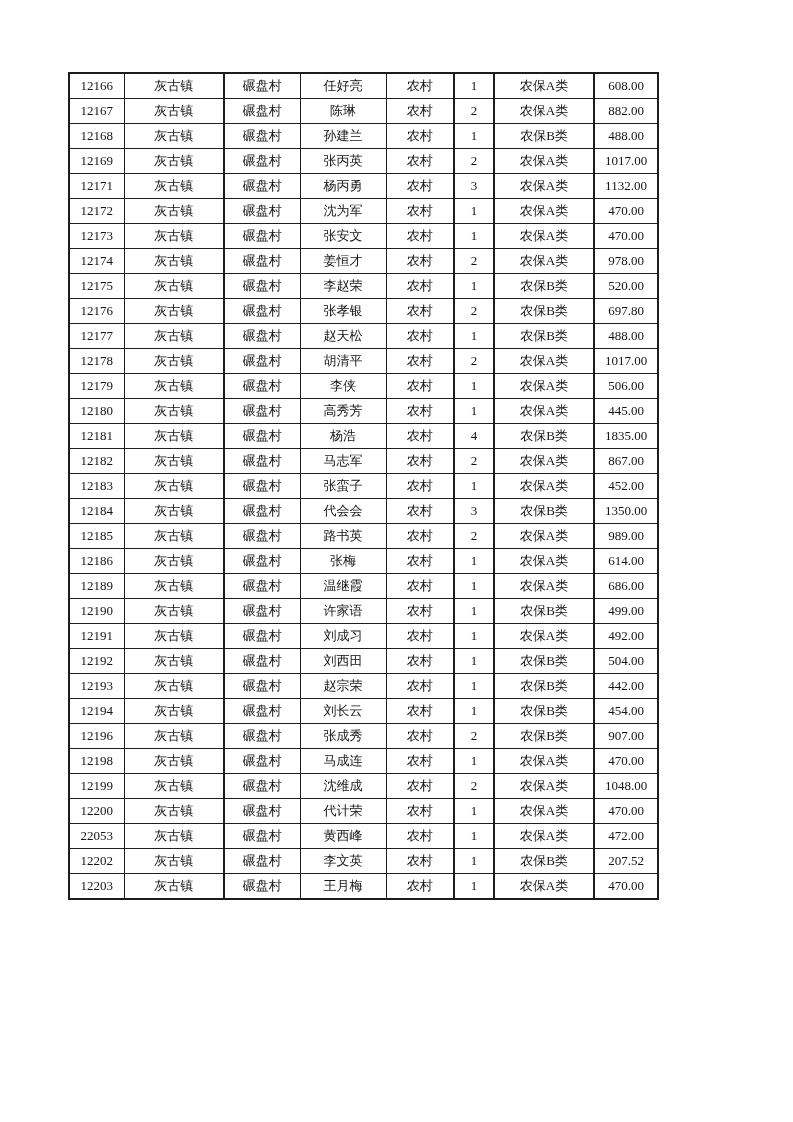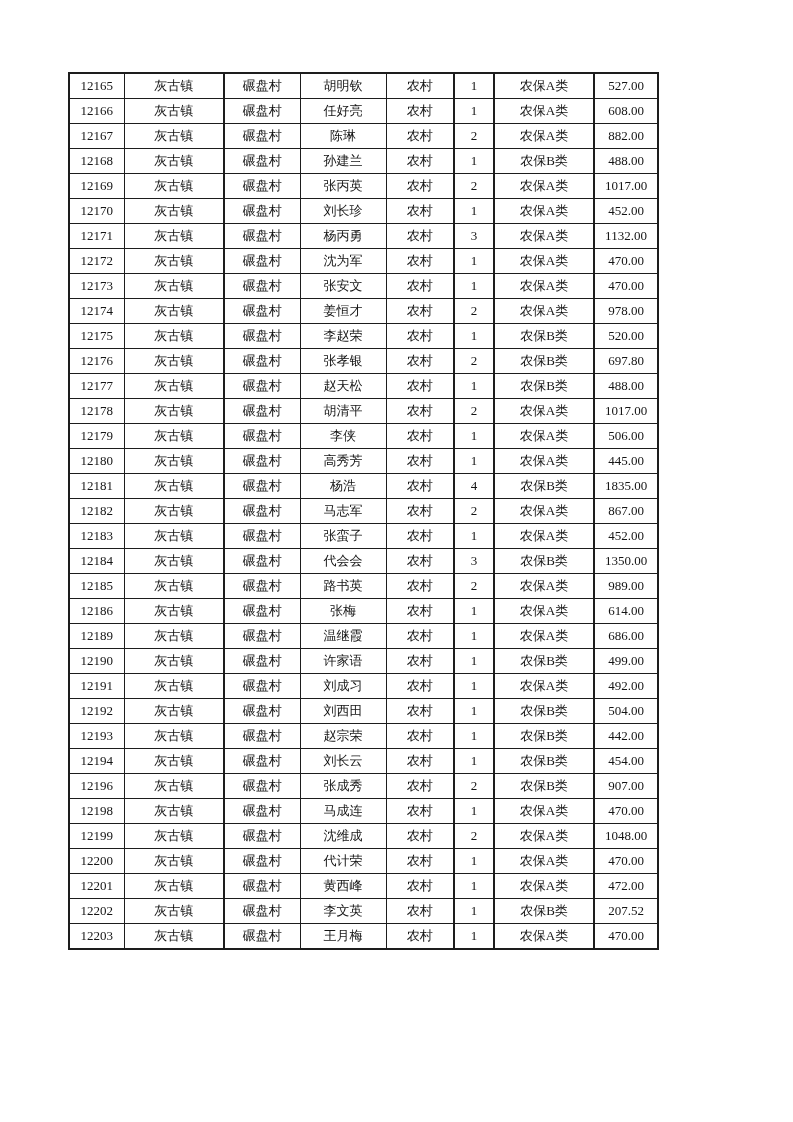--- a/index.html
+++ b/index.html
@@ -57,30 +57,20 @@
       <col class="c-town">
       <col class="c-village">
       <col class="c-name">
       <col class="c-res">
       <col class="c-count">
       <col class="c-cat">
       <col class="c-amount">
     </colgroup>
     <tbody>
         <tr>
-          <td>12165</td>
-          <td>灰古镇</td>
-          <td class="hl">碾盘村</td>
-          <td>胡明钦</td>
-          <td>农村</td>
-          <td class="hl">1</td>
-          <td class="hl">农保A类</td>
-          <td class="hl">527.00</td>
-        </tr>
-        <tr>
           <td>12166</td>
           <td>灰古镇</td>
           <td class="hl">碾盘村</td>
           <td>任好亮</td>
           <td>农村</td>
           <td class="hl">1</td>
           <td class="hl">农保A类</td>
           <td class="hl">608.00</td>
         </tr>
         <tr>
@@ -107,291 +97,281 @@
           <td>12169</td>
           <td>灰古镇</td>
           <td class="hl">碾盘村</td>
           <td>张丙英</td>
           <td>农村</td>
           <td class="hl">2</td>
           <td class="hl">农保A类</td>
           <td class="hl">1017.00</td>
         </tr>
         <tr>
-          <td>12170</td>
-          <td>灰古镇</td>
-          <td class="hl">碾盘村</td>
-          <td>刘长珍</td>
+          <td>12171</td>
+          <td>灰古镇</td>
+          <td class="hl">碾盘村</td>
+          <td>杨丙勇</td>
+          <td>农村</td>
+          <td class="hl">3</td>
+          <td class="hl">农保A类</td>
+          <td class="hl">1132.00</td>
+        </tr>
+        <tr>
+          <td>12172</td>
+          <td>灰古镇</td>
+          <td class="hl">碾盘村</td>
+          <td>沈为军</td>
+          <td>农村</td>
+          <td class="hl">1</td>
+          <td class="hl">农保A类</td>
+          <td class="hl">470.00</td>
+        </tr>
+        <tr>
+          <td>12173</td>
+          <td>灰古镇</td>
+          <td class="hl">碾盘村</td>
+          <td>张安文</td>
+          <td>农村</td>
+          <td class="hl">1</td>
+          <td class="hl">农保A类</td>
+          <td class="hl">470.00</td>
+        </tr>
+        <tr>
+          <td>12174</td>
+          <td>灰古镇</td>
+          <td class="hl">碾盘村</td>
+          <td>姜恒才</td>
+          <td>农村</td>
+          <td class="hl">2</td>
+          <td class="hl">农保A类</td>
+          <td class="hl">978.00</td>
+        </tr>
+        <tr>
+          <td>12175</td>
+          <td>灰古镇</td>
+          <td class="hl">碾盘村</td>
+          <td>李赵荣</td>
+          <td>农村</td>
+          <td class="hl">1</td>
+          <td class="hl">农保B类</td>
+          <td class="hl">520.00</td>
+        </tr>
+        <tr>
+          <td>12176</td>
+          <td>灰古镇</td>
+          <td class="hl">碾盘村</td>
+          <td>张孝银</td>
+          <td>农村</td>
+          <td class="hl">2</td>
+          <td class="hl">农保B类</td>
+          <td class="hl">697.80</td>
+        </tr>
+        <tr>
+          <td>12177</td>
+          <td>灰古镇</td>
+          <td class="hl">碾盘村</td>
+          <td>赵天松</td>
+          <td>农村</td>
+          <td class="hl">1</td>
+          <td class="hl">农保B类</td>
+          <td class="hl">488.00</td>
+        </tr>
+        <tr>
+          <td>12178</td>
+          <td>灰古镇</td>
+          <td class="hl">碾盘村</td>
+          <td>胡清平</td>
+          <td>农村</td>
+          <td class="hl">2</td>
+          <td class="hl">农保A类</td>
+          <td class="hl">1017.00</td>
+        </tr>
+        <tr>
+          <td>12179</td>
+          <td>灰古镇</td>
+          <td class="hl">碾盘村</td>
+          <td>李侠</td>
+          <td>农村</td>
+          <td class="hl">1</td>
+          <td class="hl">农保A类</td>
+          <td class="hl">506.00</td>
+        </tr>
+        <tr>
+          <td>12180</td>
+          <td>灰古镇</td>
+          <td class="hl">碾盘村</td>
+          <td>高秀芳</td>
+          <td>农村</td>
+          <td class="hl">1</td>
+          <td class="hl">农保A类</td>
+          <td class="hl">445.00</td>
+        </tr>
+        <tr>
+          <td>12181</td>
+          <td>灰古镇</td>
+          <td class="hl">碾盘村</td>
+          <td>杨浩</td>
+          <td>农村</td>
+          <td class="hl">4</td>
+          <td class="hl">农保B类</td>
+          <td class="hl">1835.00</td>
+        </tr>
+        <tr>
+          <td>12182</td>
+          <td>灰古镇</td>
+          <td class="hl">碾盘村</td>
+          <td>马志军</td>
+          <td>农村</td>
+          <td class="hl">2</td>
+          <td class="hl">农保A类</td>
+          <td class="hl">867.00</td>
+        </tr>
+        <tr>
+          <td>12183</td>
+          <td>灰古镇</td>
+          <td class="hl">碾盘村</td>
+          <td>张蛮子</td>
           <td>农村</td>
           <td class="hl">1</td>
           <td class="hl">农保A类</td>
           <td class="hl">452.00</td>
         </tr>
         <tr>
-          <td>12171</td>
-          <td>灰古镇</td>
-          <td class="hl">碾盘村</td>
-          <td>杨丙勇</td>
+          <td>12184</td>
+          <td>灰古镇</td>
+          <td class="hl">碾盘村</td>
+          <td>代会会</td>
           <td>农村</td>
           <td class="hl">3</td>
-          <td class="hl">农保A类</td>
-          <td class="hl">1132.00</td>
-        </tr>
-        <tr>
-          <td>12172</td>
-          <td>灰古镇</td>
-          <td class="hl">碾盘村</td>
-          <td>沈为军</td>
+          <td class="hl">农保B类</td>
+          <td class="hl">1350.00</td>
+        </tr>
+        <tr>
+          <td>12185</td>
+          <td>灰古镇</td>
+          <td class="hl">碾盘村</td>
+          <td>路书英</td>
+          <td>农村</td>
+          <td class="hl">2</td>
+          <td class="hl">农保A类</td>
+          <td class="hl">989.00</td>
+        </tr>
+        <tr>
+          <td>12186</td>
+          <td>灰古镇</td>
+          <td class="hl">碾盘村</td>
+          <td>张梅</td>
+          <td>农村</td>
+          <td class="hl">1</td>
+          <td class="hl">农保A类</td>
+          <td class="hl">614.00</td>
+        </tr>
+        <tr>
+          <td>12189</td>
+          <td>灰古镇</td>
+          <td class="hl">碾盘村</td>
+          <td>温继霞</td>
+          <td>农村</td>
+          <td class="hl">1</td>
+          <td class="hl">农保A类</td>
+          <td class="hl">686.00</td>
+        </tr>
+        <tr>
+          <td>12190</td>
+          <td>灰古镇</td>
+          <td class="hl">碾盘村</td>
+          <td>许家语</td>
+          <td>农村</td>
+          <td class="hl">1</td>
+          <td class="hl">农保B类</td>
+          <td class="hl">499.00</td>
+        </tr>
+        <tr>
+          <td>12191</td>
+          <td>灰古镇</td>
+          <td class="hl">碾盘村</td>
+          <td>刘成习</td>
+          <td>农村</td>
+          <td class="hl">1</td>
+          <td class="hl">农保A类</td>
+          <td class="hl">492.00</td>
+        </tr>
+        <tr>
+          <td>12192</td>
+          <td>灰古镇</td>
+          <td class="hl">碾盘村</td>
+          <td>刘西田</td>
+          <td>农村</td>
+          <td class="hl">1</td>
+          <td class="hl">农保B类</td>
+          <td class="hl">504.00</td>
+        </tr>
+        <tr>
+          <td>12193</td>
+          <td>灰古镇</td>
+          <td class="hl">碾盘村</td>
+          <td>赵宗荣</td>
+          <td>农村</td>
+          <td class="hl">1</td>
+          <td class="hl">农保B类</td>
+          <td class="hl">442.00</td>
+        </tr>
+        <tr>
+          <td>12194</td>
+          <td>灰古镇</td>
+          <td class="hl">碾盘村</td>
+          <td>刘长云</td>
+          <td>农村</td>
+          <td class="hl">1</td>
+          <td class="hl">农保B类</td>
+          <td class="hl">454.00</td>
+        </tr>
+        <tr>
+          <td>12196</td>
+          <td>灰古镇</td>
+          <td class="hl">碾盘村</td>
+          <td>张成秀</td>
+          <td>农村</td>
+          <td class="hl">2</td>
+          <td class="hl">农保B类</td>
+          <td class="hl">907.00</td>
+        </tr>
+        <tr>
+          <td>12198</td>
+          <td>灰古镇</td>
+          <td class="hl">碾盘村</td>
+          <td>马成连</td>
           <td>农村</td>
           <td class="hl">1</td>
           <td class="hl">农保A类</td>
           <td class="hl">470.00</td>
         </tr>
         <tr>
-          <td>12173</td>
-          <td>灰古镇</td>
-          <td class="hl">碾盘村</td>
-          <td>张安文</td>
+          <td>12199</td>
+          <td>灰古镇</td>
+          <td class="hl">碾盘村</td>
+          <td>沈维成</td>
+          <td>农村</td>
+          <td class="hl">2</td>
+          <td class="hl">农保A类</td>
+          <td class="hl">1048.00</td>
+        </tr>
+        <tr>
+          <td>12200</td>
+          <td>灰古镇</td>
+          <td class="hl">碾盘村</td>
+          <td>代计荣</td>
           <td>农村</td>
           <td class="hl">1</td>
           <td class="hl">农保A类</td>
           <td class="hl">470.00</td>
         </tr>
         <tr>
-          <td>12174</td>
-          <td>灰古镇</td>
-          <td class="hl">碾盘村</td>
-          <td>姜恒才</td>
-          <td>农村</td>
-          <td class="hl">2</td>
-          <td class="hl">农保A类</td>
-          <td class="hl">978.00</td>
-        </tr>
-        <tr>
-          <td>12175</td>
-          <td>灰古镇</td>
-          <td class="hl">碾盘村</td>
-          <td>李赵荣</td>
-          <td>农村</td>
-          <td class="hl">1</td>
-          <td class="hl">农保B类</td>
-          <td class="hl">520.00</td>
-        </tr>
-        <tr>
-          <td>12176</td>
-          <td>灰古镇</td>
-          <td class="hl">碾盘村</td>
-          <td>张孝银</td>
-          <td>农村</td>
-          <td class="hl">2</td>
-          <td class="hl">农保B类</td>
-          <td class="hl">697.80</td>
-        </tr>
-        <tr>
-          <td>12177</td>
-          <td>灰古镇</td>
-          <td class="hl">碾盘村</td>
-          <td>赵天松</td>
-          <td>农村</td>
-          <td class="hl">1</td>
-          <td class="hl">农保B类</td>
-          <td class="hl">488.00</td>
-        </tr>
-        <tr>
-          <td>12178</td>
-          <td>灰古镇</td>
-          <td class="hl">碾盘村</td>
-          <td>胡清平</td>
-          <td>农村</td>
-          <td class="hl">2</td>
-          <td class="hl">农保A类</td>
-          <td class="hl">1017.00</td>
-        </tr>
-        <tr>
-          <td>12179</td>
-          <td>灰古镇</td>
-          <td class="hl">碾盘村</td>
-          <td>李侠</td>
-          <td>农村</td>
-          <td class="hl">1</td>
-          <td class="hl">农保A类</td>
-          <td class="hl">506.00</td>
-        </tr>
-        <tr>
-          <td>12180</td>
-          <td>灰古镇</td>
-          <td class="hl">碾盘村</td>
-          <td>高秀芳</td>
-          <td>农村</td>
-          <td class="hl">1</td>
-          <td class="hl">农保A类</td>
-          <td class="hl">445.00</td>
-        </tr>
-        <tr>
-          <td>12181</td>
-          <td>灰古镇</td>
-          <td class="hl">碾盘村</td>
-          <td>杨浩</td>
-          <td>农村</td>
-          <td class="hl">4</td>
-          <td class="hl">农保B类</td>
-          <td class="hl">1835.00</td>
-        </tr>
-        <tr>
-          <td>12182</td>
-          <td>灰古镇</td>
-          <td class="hl">碾盘村</td>
-          <td>马志军</td>
-          <td>农村</td>
-          <td class="hl">2</td>
-          <td class="hl">农保A类</td>
-          <td class="hl">867.00</td>
-        </tr>
-        <tr>
-          <td>12183</td>
-          <td>灰古镇</td>
-          <td class="hl">碾盘村</td>
-          <td>张蛮子</td>
-          <td>农村</td>
-          <td class="hl">1</td>
-          <td class="hl">农保A类</td>
-          <td class="hl">452.00</td>
-        </tr>
-        <tr>
-          <td>12184</td>
-          <td>灰古镇</td>
-          <td class="hl">碾盘村</td>
-          <td>代会会</td>
-          <td>农村</td>
-          <td class="hl">3</td>
-          <td class="hl">农保B类</td>
-          <td class="hl">1350.00</td>
-        </tr>
-        <tr>
-          <td>12185</td>
-          <td>灰古镇</td>
-          <td class="hl">碾盘村</td>
-          <td>路书英</td>
-          <td>农村</td>
-          <td class="hl">2</td>
-          <td class="hl">农保A类</td>
-          <td class="hl">989.00</td>
-        </tr>
-        <tr>
-          <td>12186</td>
-          <td>灰古镇</td>
-          <td class="hl">碾盘村</td>
-          <td>张梅</td>
-          <td>农村</td>
-          <td class="hl">1</td>
-          <td class="hl">农保A类</td>
-          <td class="hl">614.00</td>
-        </tr>
-        <tr>
-          <td>12189</td>
-          <td>灰古镇</td>
-          <td class="hl">碾盘村</td>
-          <td>温继霞</td>
-          <td>农村</td>
-          <td class="hl">1</td>
-          <td class="hl">农保A类</td>
-          <td class="hl">686.00</td>
-        </tr>
-        <tr>
-          <td>12190</td>
-          <td>灰古镇</td>
-          <td class="hl">碾盘村</td>
-          <td>许家语</td>
-          <td>农村</td>
-          <td class="hl">1</td>
-          <td class="hl">农保B类</td>
-          <td class="hl">499.00</td>
-        </tr>
-        <tr>
-          <td>12191</td>
-          <td>灰古镇</td>
-          <td class="hl">碾盘村</td>
-          <td>刘成习</td>
-          <td>农村</td>
-          <td class="hl">1</td>
-          <td class="hl">农保A类</td>
-          <td class="hl">492.00</td>
-        </tr>
-        <tr>
-          <td>12192</td>
-          <td>灰古镇</td>
-          <td class="hl">碾盘村</td>
-          <td>刘西田</td>
-          <td>农村</td>
-          <td class="hl">1</td>
-          <td class="hl">农保B类</td>
-          <td class="hl">504.00</td>
-        </tr>
-        <tr>
-          <td>12193</td>
-          <td>灰古镇</td>
-          <td class="hl">碾盘村</td>
-          <td>赵宗荣</td>
-          <td>农村</td>
-          <td class="hl">1</td>
-          <td class="hl">农保B类</td>
-          <td class="hl">442.00</td>
-        </tr>
-        <tr>
-          <td>12194</td>
-          <td>灰古镇</td>
-          <td class="hl">碾盘村</td>
-          <td>刘长云</td>
-          <td>农村</td>
-          <td class="hl">1</td>
-          <td class="hl">农保B类</td>
-          <td class="hl">454.00</td>
-        </tr>
-        <tr>
-          <td>12196</td>
-          <td>灰古镇</td>
-          <td class="hl">碾盘村</td>
-          <td>张成秀</td>
-          <td>农村</td>
-          <td class="hl">2</td>
-          <td class="hl">农保B类</td>
-          <td class="hl">907.00</td>
-        </tr>
-        <tr>
-          <td>12198</td>
-          <td>灰古镇</td>
-          <td class="hl">碾盘村</td>
-          <td>马成连</td>
-          <td>农村</td>
-          <td class="hl">1</td>
-          <td class="hl">农保A类</td>
-          <td class="hl">470.00</td>
-        </tr>
-        <tr>
-          <td>12199</td>
-          <td>灰古镇</td>
-          <td class="hl">碾盘村</td>
-          <td>沈维成</td>
-          <td>农村</td>
-          <td class="hl">2</td>
-          <td class="hl">农保A类</td>
-          <td class="hl">1048.00</td>
-        </tr>
-        <tr>
-          <td>12200</td>
-          <td>灰古镇</td>
-          <td class="hl">碾盘村</td>
-          <td>代计荣</td>
-          <td>农村</td>
-          <td class="hl">1</td>
-          <td class="hl">农保A类</td>
-          <td class="hl">470.00</td>
-        </tr>
-        <tr>
-          <td>12201</td>
+          <td>22053</td>
           <td>灰古镇</td>
           <td class="hl">碾盘村</td>
           <td>黄西峰</td>
           <td>农村</td>
           <td class="hl">1</td>
           <td class="hl">农保A类</td>
           <td class="hl">472.00</td>
         </tr>
         <tr>
           <td>12202</td>

